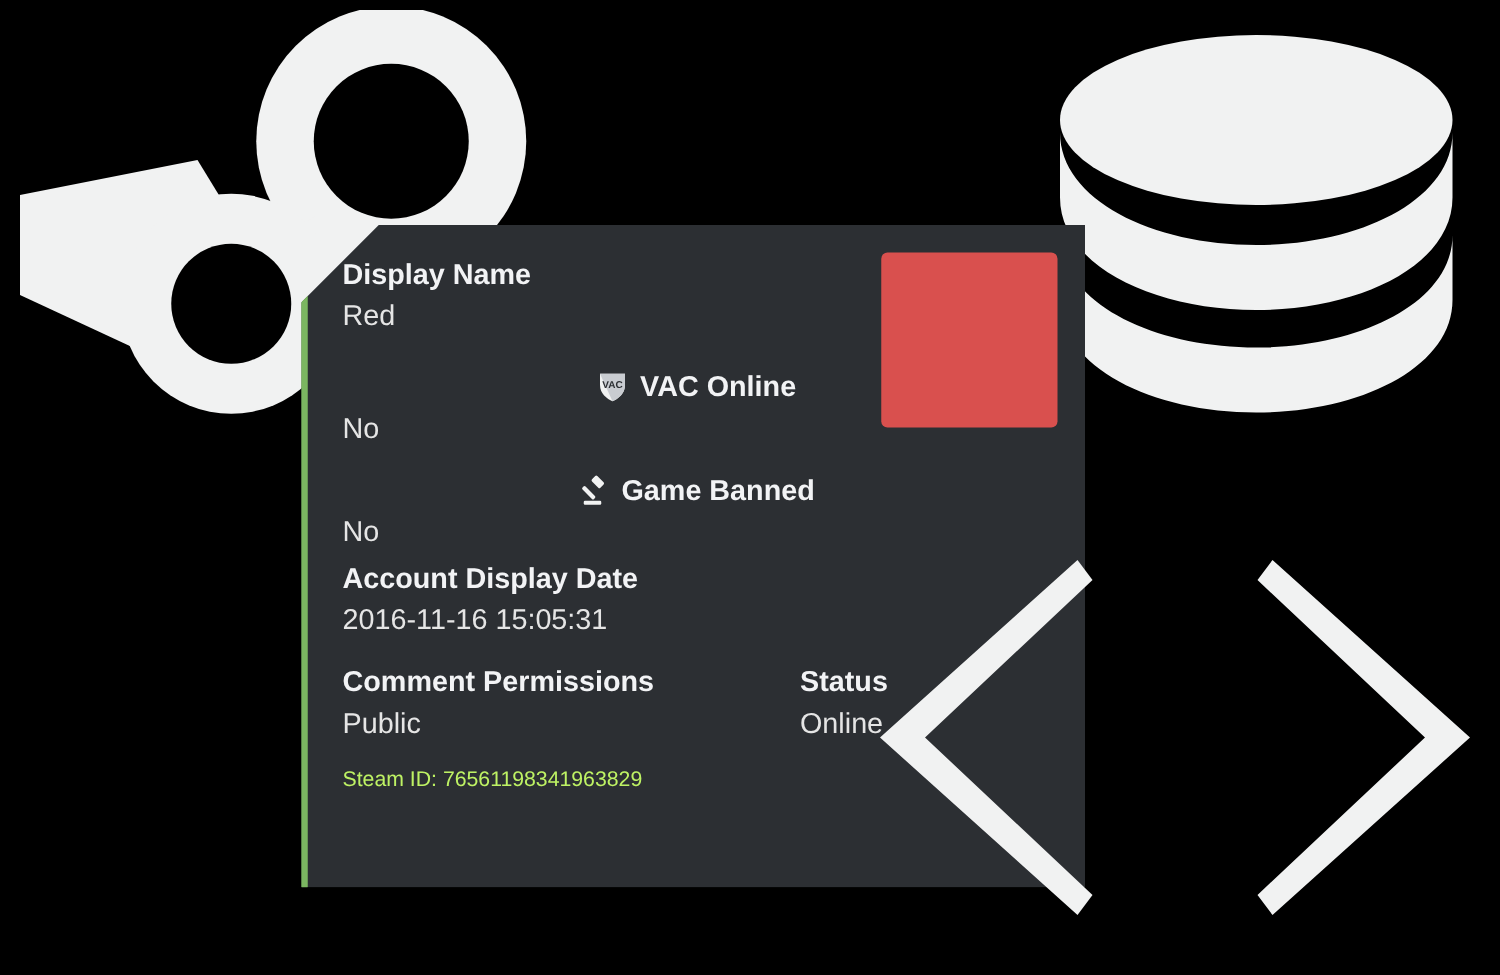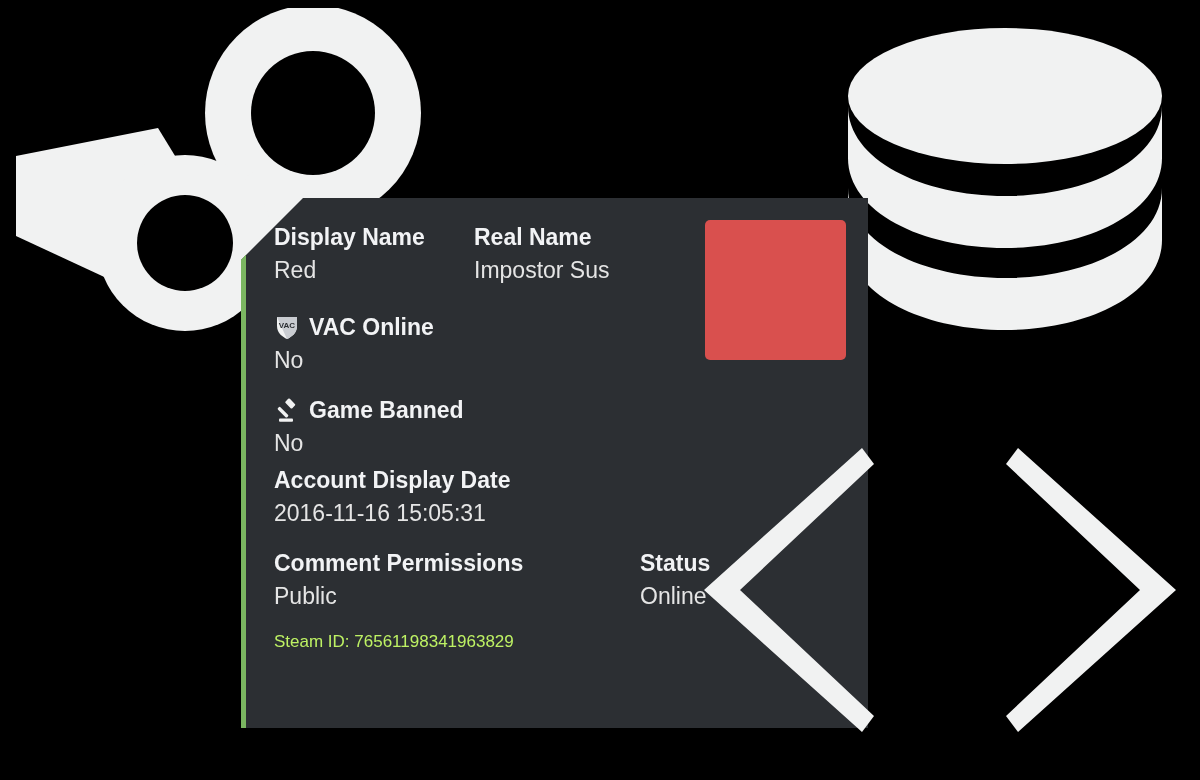--- a/index.html
+++ b/index.html
@@ -47,21 +47,21 @@
     top: 440px;
     width: 180px;
     height: 300px;
     z-index: 1;
   }
 
   
   #profile-card {
     position: absolute;
     left: 241px;
-    top: 198px;
+    top: 180px;
     width: 627px;
     height: 530px;
     background: #2c2f33;
     border-left: 5px solid #7bb661;
     box-sizing: border-box;
     z-index: 2;
     
     clip-path: polygon(0px 62px, 62px 0px, 627px 0px, 627px 530px, 0px 530px);
   }
   #profile-card::before {
@@ -103,20 +103,21 @@
     font-weight: normal;
     color: #e5e5e5;
     line-height: 1.5;
     white-space: nowrap;
   }
 
   .label-with-icon {
     display: flex;
     align-items: center;
     gap: 9px;
+    justify-content: center;
   }
   .inline-icon {
     display: inline-flex;
     width: 26px;
     height: 26px;
     flex: 0 0 26px;
     align-items: center;
     justify-content: center;
   }
 
@@ -188,24 +189,20 @@
   <div id="profile-card">
 
     <div id="avatar"></div>
 
     <div class="card-body">
 
       <div class="row">
         <div class="col col-a">
           <div class="field-label">Display Name</div>
           <div class="field-value">Red</div>
-        </div>
-        <div class="col col-b">
-          <div class="field-label">Real Name</div>
-          <div class="field-value">Impostor Sus</div>
         </div>
       </div>
 
       <div class="block-gap"></div>
 
       <div class="block">
         <div class="label-with-icon">
           <span class="inline-icon">
             <svg viewBox="0 0 26 26" width="26" height="26" aria-hidden="true">
               <path d="M3 3 L23 3 L23 12 C23 19 17.5 23 13 25 C8.5 23 3 19 3 12 Z" fill="#f1f2f2"></path>

